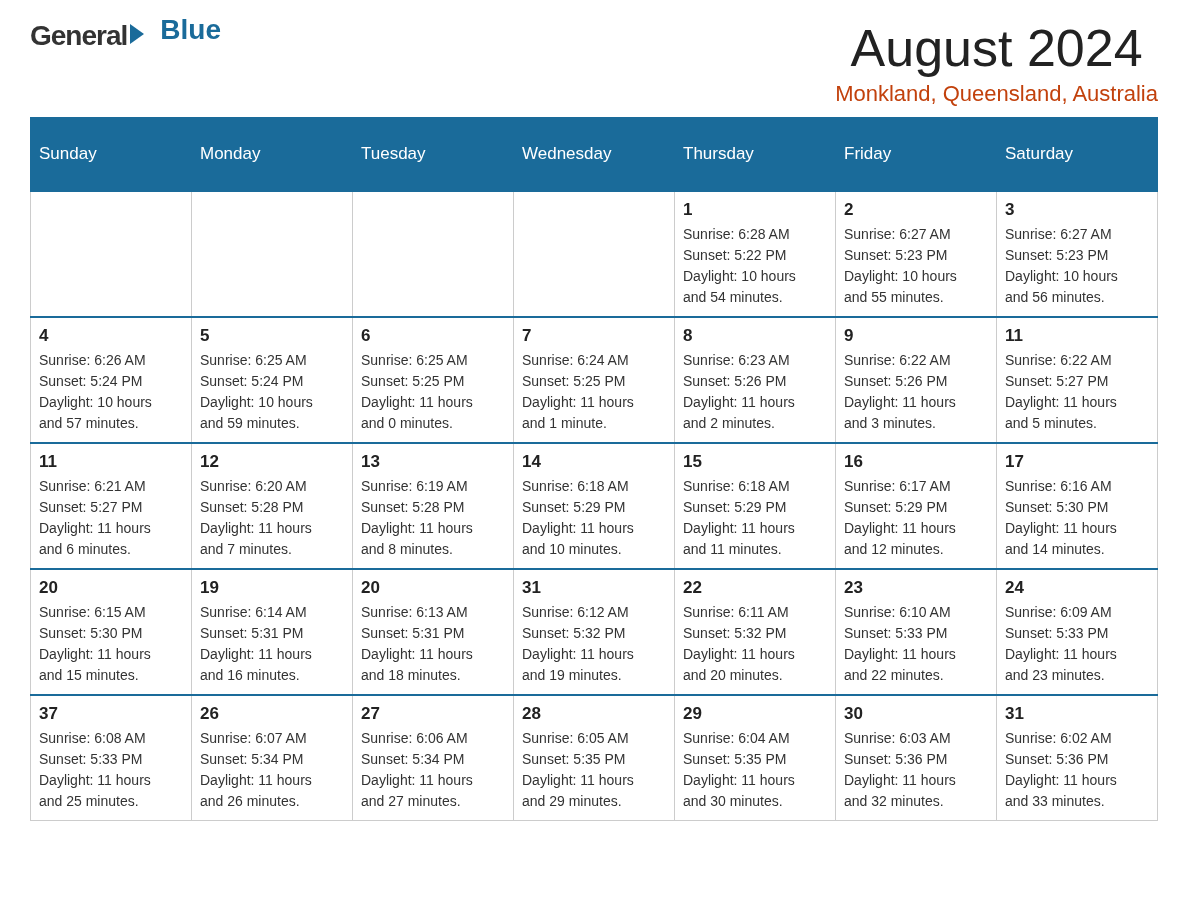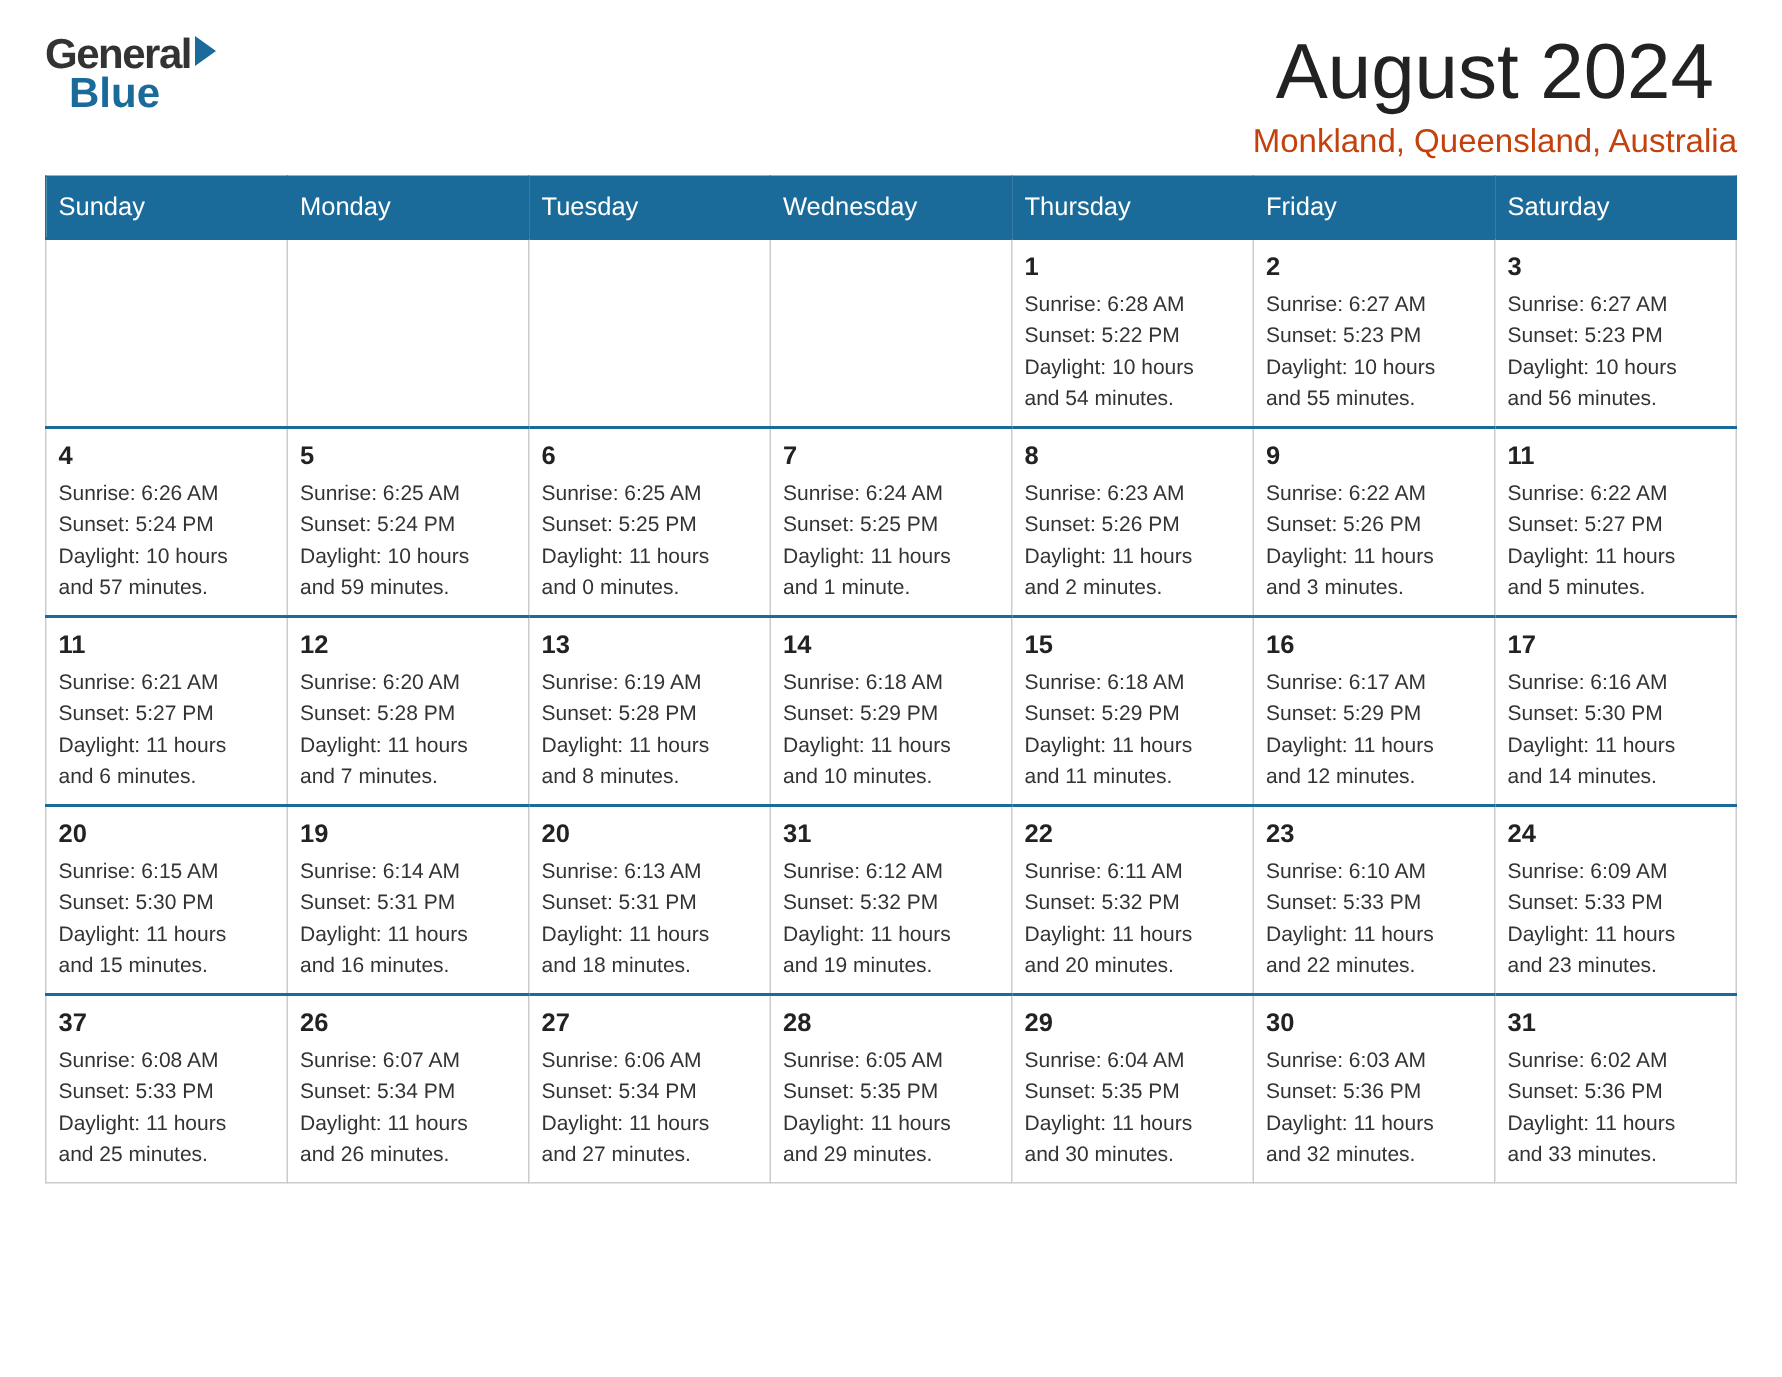--- a/index.html
+++ b/index.html
@@ -11,21 +11,20 @@
       padding: 20px 30px;
     }
     .header {
       display: flex;
       justify-content: space-between;
       align-items: flex-start;
       margin-bottom: 10px;
     }
     .logo {
       display: flex;
-      flex-direction: column;
       align-items: flex-start;
     }
     .logo-top {
       display: flex;
       align-items: center;
     }
     .logo-general {
       font-size: 28px;
       font-weight: bold;
       color: #333;
@@ -63,21 +62,21 @@
       margin-top: 4px;
     }
     .calendar {
       width: 100%;
       border-collapse: collapse;
       margin-top: 10px;
     }
     .calendar th {
       background-color: #1a6b9a;
       color: #fff;
-      padding: 10px 8px;
+      padding: 26px 8px;
       font-size: 17px;
       font-weight: normal;
       text-align: left;
       border: 1px solid #1a6b9a;
     }
     .calendar td {
       vertical-align: top;
       border: 1px solid #ccc;
       padding: 8px;
       width: calc(100% / 7);

